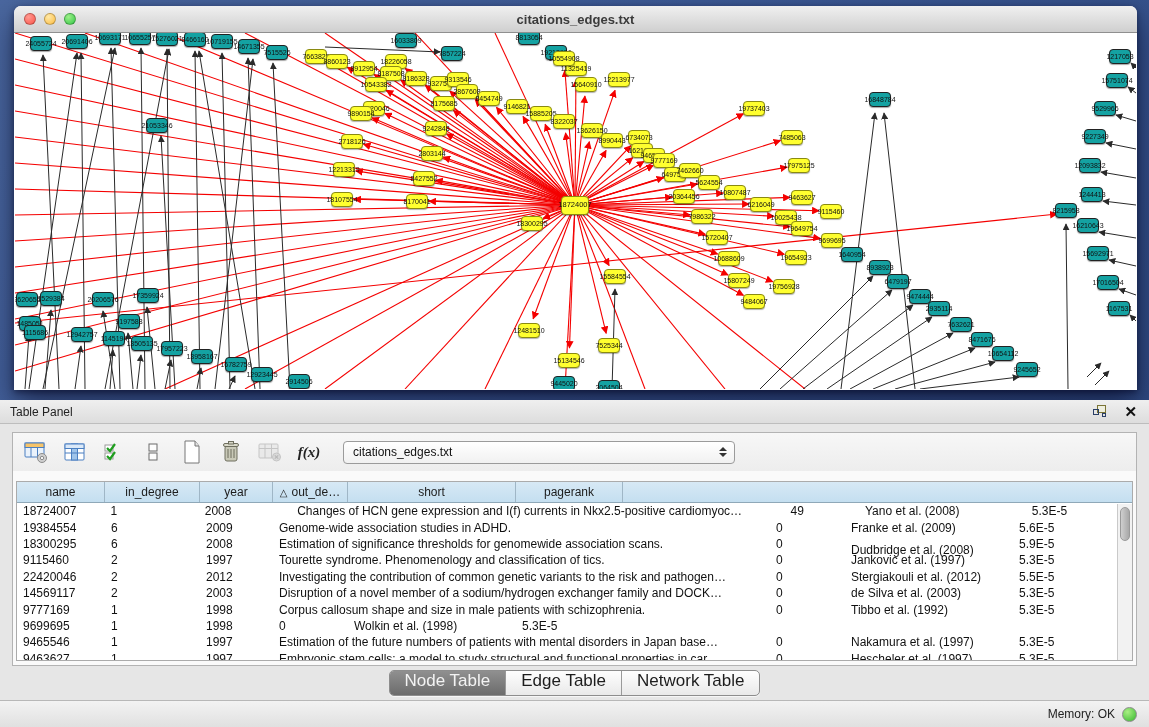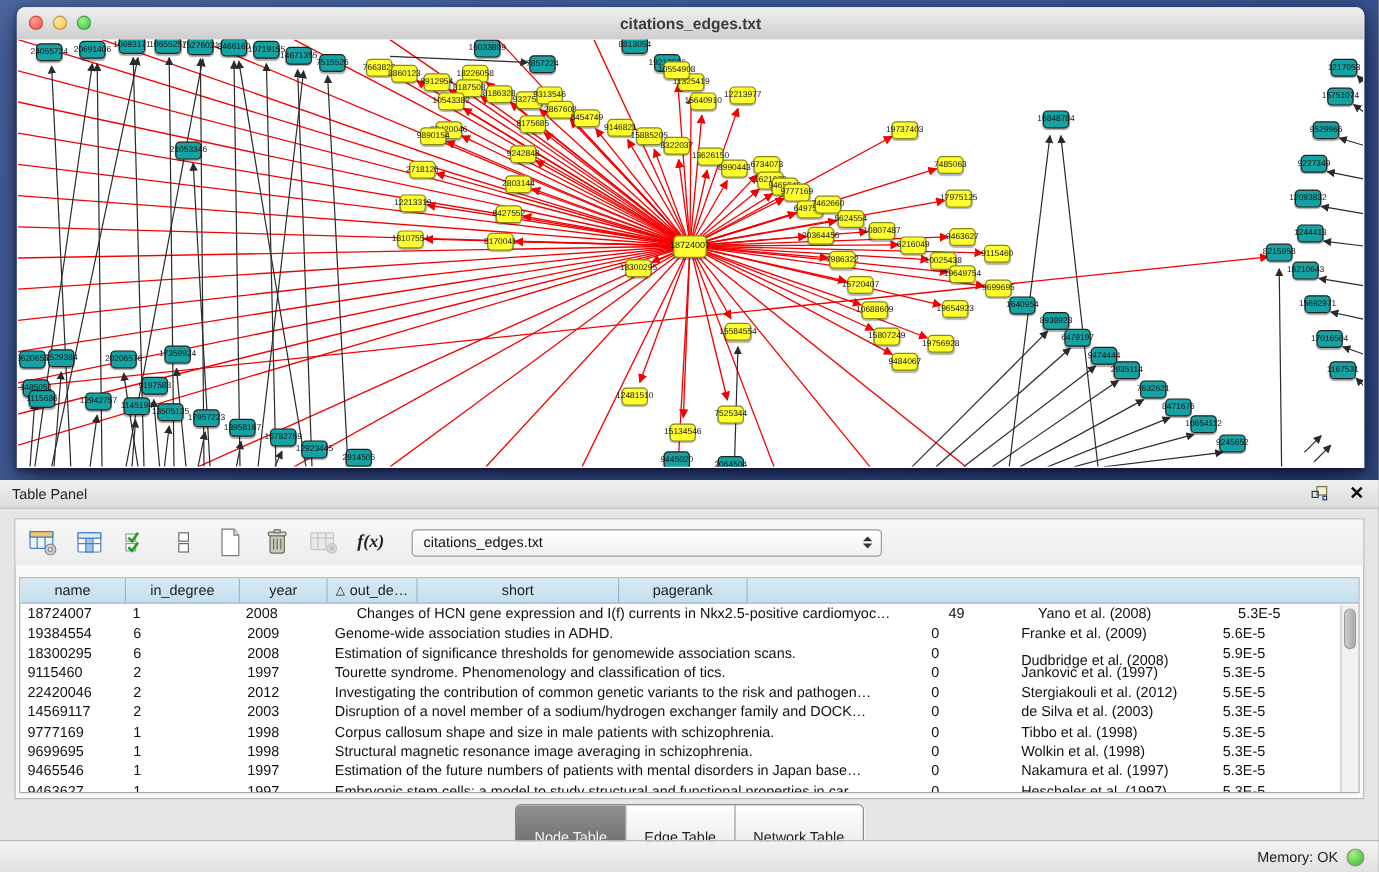--- a/index.html
+++ b/index.html
@@ -68,21 +68,21 @@
   .th .sort { font-size:10px; margin-right:4px; color:#222; }
   .trow { display:flex; height:16.4px; align-items:center; }
   .td { font-size:12px; color:#111; padding-left:6px; white-space:nowrap; overflow:hidden; }
   .vscroll { position:absolute; right:0; top:22px; bottom:0; width:15px; background:#f2f2f2; border-left:1px solid #c9c9c9; }
   .vthumb { position:absolute; left:2px; top:3px; width:10px; height:34px; border-radius:6px;
     background:linear-gradient(90deg,#cfcfcf,#a8a8a8); border:1px solid #9a9a9a; cursor:pointer; }
 
   .tabbar { position:absolute; left:0; right:0; top:270px; display:flex; justify-content:center; }
   .seg { display:flex; border:1px solid #8d8d8d; border-radius:5px; overflow:hidden;
     background:linear-gradient(#fefefe,#e9e9e9); box-shadow:0 1px 1px rgba(255,255,255,.7); }
-  .seg-btn { font-size:12px; padding:20px 15px 4px; color:#1d1d1d; border-right:1px solid #9a9a9a; cursor:pointer; }
+  .seg-btn { font-size:17px; padding:0 15px 4px; color:#1d1d1d; border-right:1px solid #9a9a9a; cursor:pointer; }
   .seg-btn:last-child { border-right:none; }
   .seg-btn.sel { background:linear-gradient(#909090,#6c6c6c); color:#f3f3f3; }
 
   
   .statusbar { position:absolute; left:0; bottom:0; width:1149px; height:27px;
     background:linear-gradient(#f3f3f3,#e0e0e0); border-top:1px solid #b8b8b8;
     display:flex; align-items:center; justify-content:flex-end; gap:7px; padding-right:12px; }
   .mem-label { font-size:12px; color:#222; }
   .mem-dot { width:15px; height:15px; border-radius:50%; border:1px solid #8b8b8b;
     background:radial-gradient(circle at 35% 30%, #a9ef84, #35b92e); }
@@ -538,28 +538,27 @@
               <div class="td" style="width: 75px;">0</div>
               <div class="td" style="width: 168px;">de Silva et al. (2003)</div>
               <div class="td" style="width: 107px;">5.3E-5</div>
             </div>
             <div class="trow">
               <div class="td" style="width: 88px;">9777169</div>
               <div class="td" style="width: 95px;">1</div>
               <div class="td" style="width: 73px;">1998</div>
               <div class="td" style="width: 497px;">Corpus callosum shape and size in male patients with schizophrenia.</div>
               <div class="td" style="width: 75px;">0</div>
-              <div class="td" style="width: 168px;">Tibbo et al. (1998)</div>
+              <div class="td" style="width: 168px;">Tibbo et al. (1992)</div>
               <div class="td" style="width: 107px;">5.3E-5</div>
             </div>
             <div class="trow">
               <div class="td" style="width: 88px;">9699695</div>
               <div class="td" style="width: 95px;">1</div>
               <div class="td" style="width: 73px;">1998</div>
-              <div class="td" style="width: 497px;">Structural magnetic resonance image averaging in schizophrenia.</div>
               <div class="td" style="width: 75px;">0</div>
               <div class="td" style="width: 168px;">Wolkin et al. (1998)</div>
               <div class="td" style="width: 107px;">5.3E-5</div>
             </div>
             <div class="trow">
               <div class="td" style="width: 88px;">9465546</div>
               <div class="td" style="width: 95px;">1</div>
               <div class="td" style="width: 73px;">1997</div>
               <div class="td" style="width: 497px;">Estimation of the future numbers of patients with mental disorders in Japan base…</div>
               <div class="td" style="width: 75px;">0</div>

